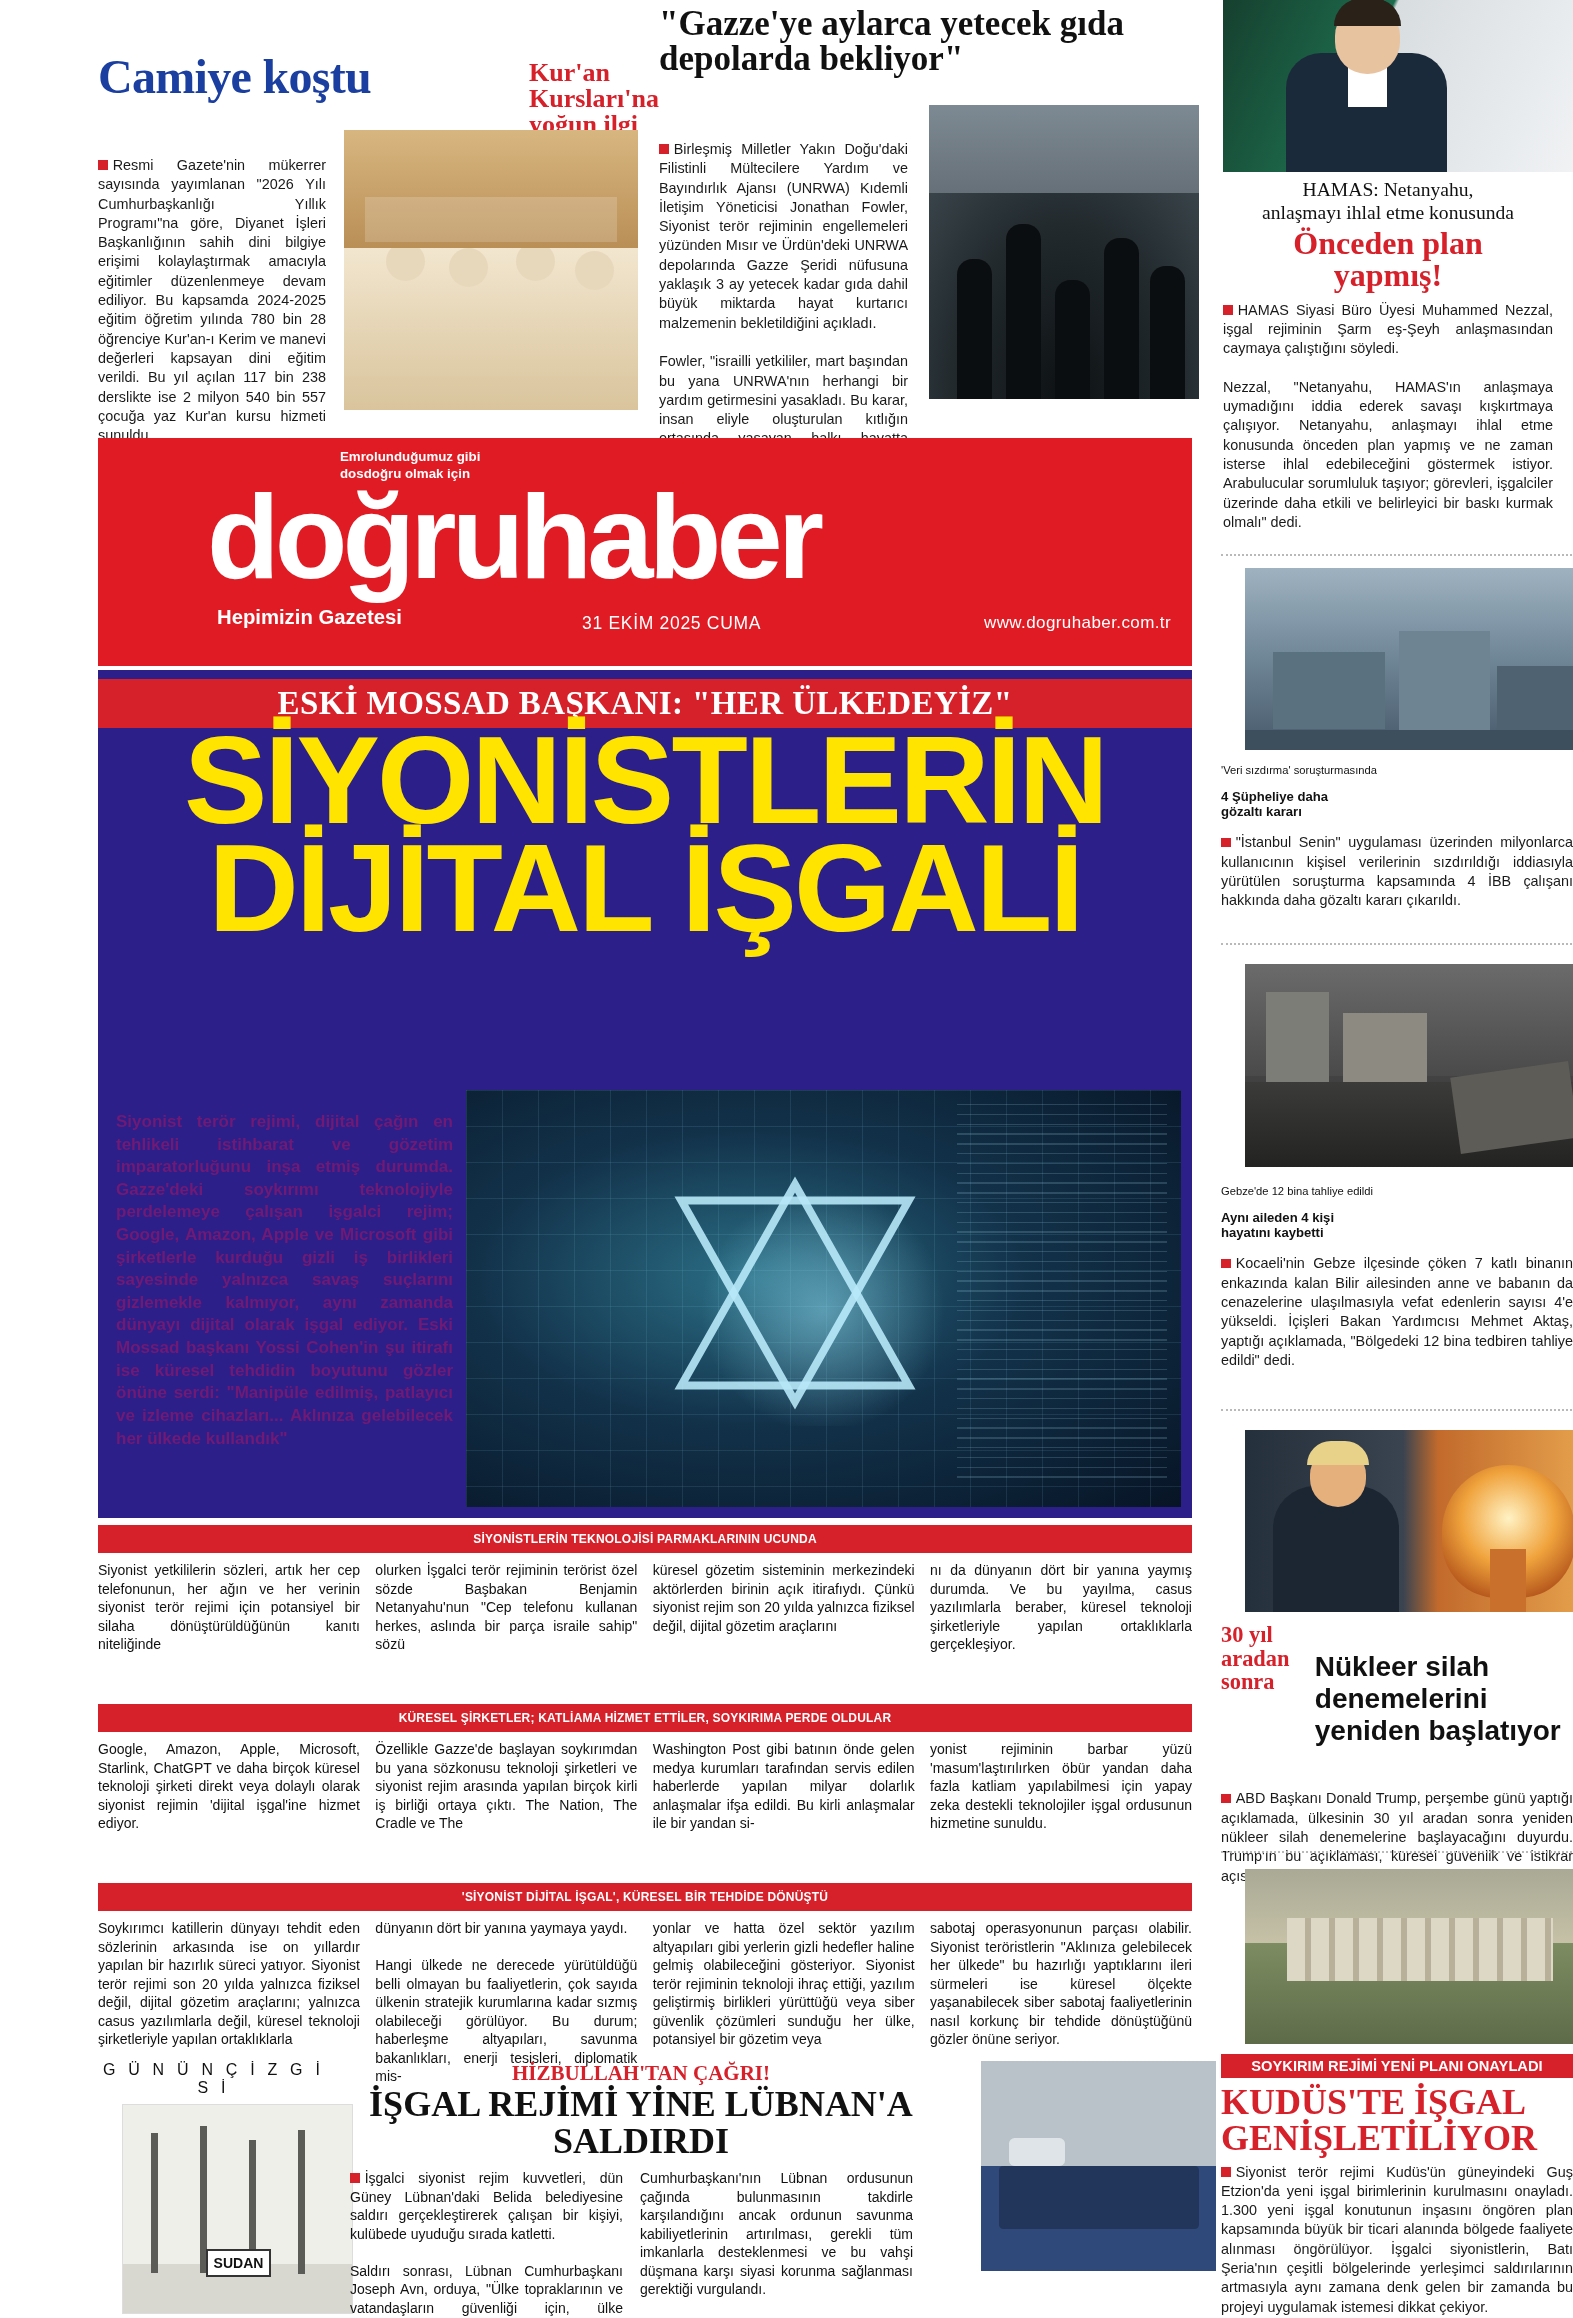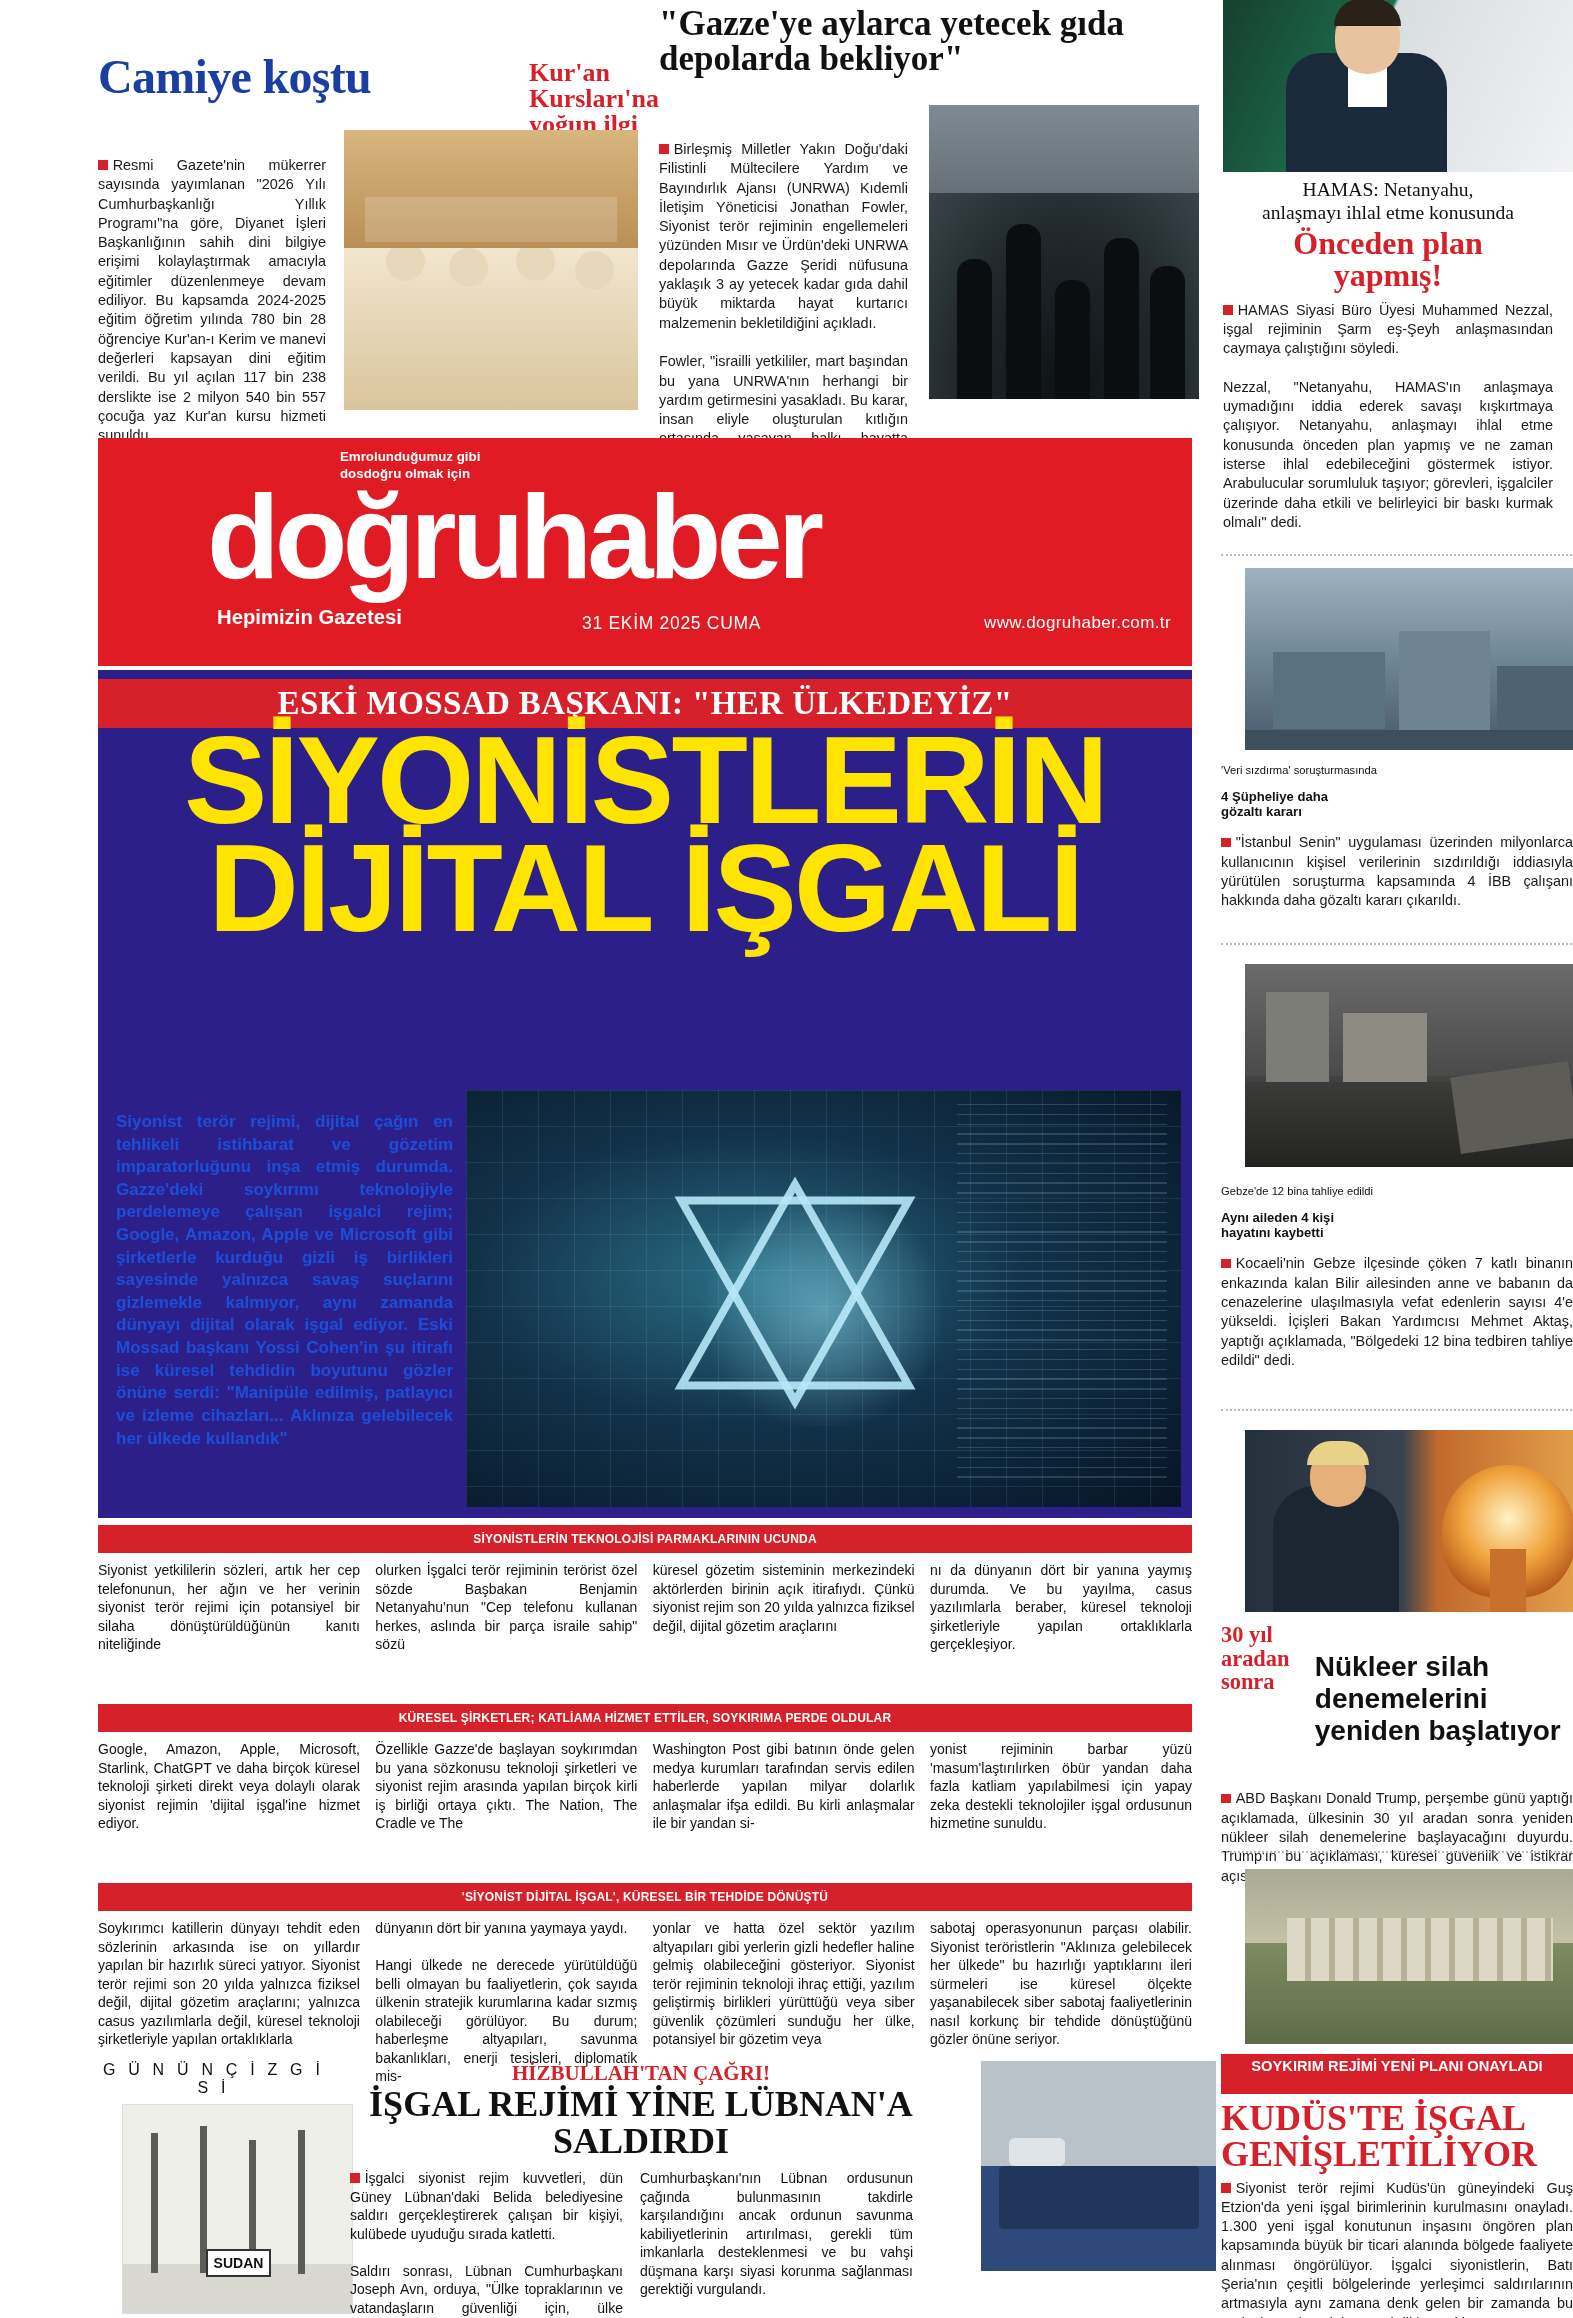--- a/index.html
+++ b/index.html
@@ -74,21 +74,21 @@
   
   .mainblock { position:absolute; left:98px; top:670px; width:1094px; height:848px; background:#2c1f8a; }
   .kicker { position:absolute; left:98px; top:679px; width:1094px; height:49px; background:#d6202a; }
   .kicker span { display:block; text-align:center; color:#fff; font-family:"Liberation Serif", serif;
                  font-weight:bold; font-size:33px; line-height:49px; letter-spacing:0.4px; }
   .bigtitle { position:absolute; left:105px; top:726px; width:1080px; text-align:center;
               font-family:"Liberation Sans", sans-serif; font-weight:bold; color:#ffe400;
               font-size:125px; line-height:0.86; letter-spacing:-2.8px; }
 
   .lead { position:absolute; left:116px; top:1111px; width:337px; font-size:17px; line-height:1.33;
-          color:#1d4ed8; font-weight:bold; text-align:justify; font-family:"Liberation Sans", sans-serif; }
+          color:#701a75; font-weight:bold; text-align:justify; font-family:"Liberation Sans", sans-serif; }
   .mainimg { position:absolute; left:466px; top:1090px; width:715px; height:417px;
              background:radial-gradient(ellipse at 40% 45%, #2b6f86 0%, #12324a 45%, #071425 100%); overflow:hidden; }
   .mainimg .star { position:absolute; left:196px; top:84px; width:266px; height:238px; opacity:0.95; }
   .mainimg .grid { position:absolute; inset:0; background-image:
       linear-gradient(rgba(120,200,220,0.13) 0.7px, transparent 0.7px),
       linear-gradient(90deg, rgba(120,200,220,0.13) 0.7px, transparent 0.7px);
       background-size:36px 36px; }
   .mainimg .glow { position:absolute; left:210px; top:105px; width:294px; height:231px;
                    background:radial-gradient(circle, rgba(160,235,255,0.45), rgba(0,0,0,0) 65%); }
   .mainimg .code { position:absolute; right:14px; top:14px; width:210px; height:379px; opacity:0.35;
@@ -110,21 +110,21 @@
   .ph.hospital { background:linear-gradient(180deg,#8f9aa3,#cfd6da); }
   .ph.cartoon { background:#efefe9; }
 
   
   .bottom { position:absolute; left:98px; top:2061px; width:1094px; height:257px; }
   .cartoon-label { font-family:Liberation Sans, sans-serif; letter-spacing:4.2px; font-size:16px; text-align:center; }
 
   .hz-kick { color:#d6202a; font-family:"Liberation Serif", serif; font-weight:bold; font-size:21px; text-align:center; }
   .hz-title { font-family:"Liberation Serif", serif; font-weight:bold; font-size:36px; line-height:1.02; text-align:center; }
 
-  .kudus-bar { background:#d6202a; color:#fff; font-weight:bold; font-size:14.7px; text-align:center; line-height:24px; height:40px; }
+  .kudus-bar { background:#d6202a; color:#fff; font-weight:bold; font-size:14.7px; text-align:center; line-height:24px; height:24px; }
   .kudus-title { color:#d6202a; font-family:"Liberation Serif", serif; font-weight:bold; font-size:36px; line-height:1.0; }
 
   .small { font-size:14px; line-height:1.32; text-align:justify; }
 </style>
 </head>
 <body>
 
 <div class="page">
 
   <div class="top-strip">

